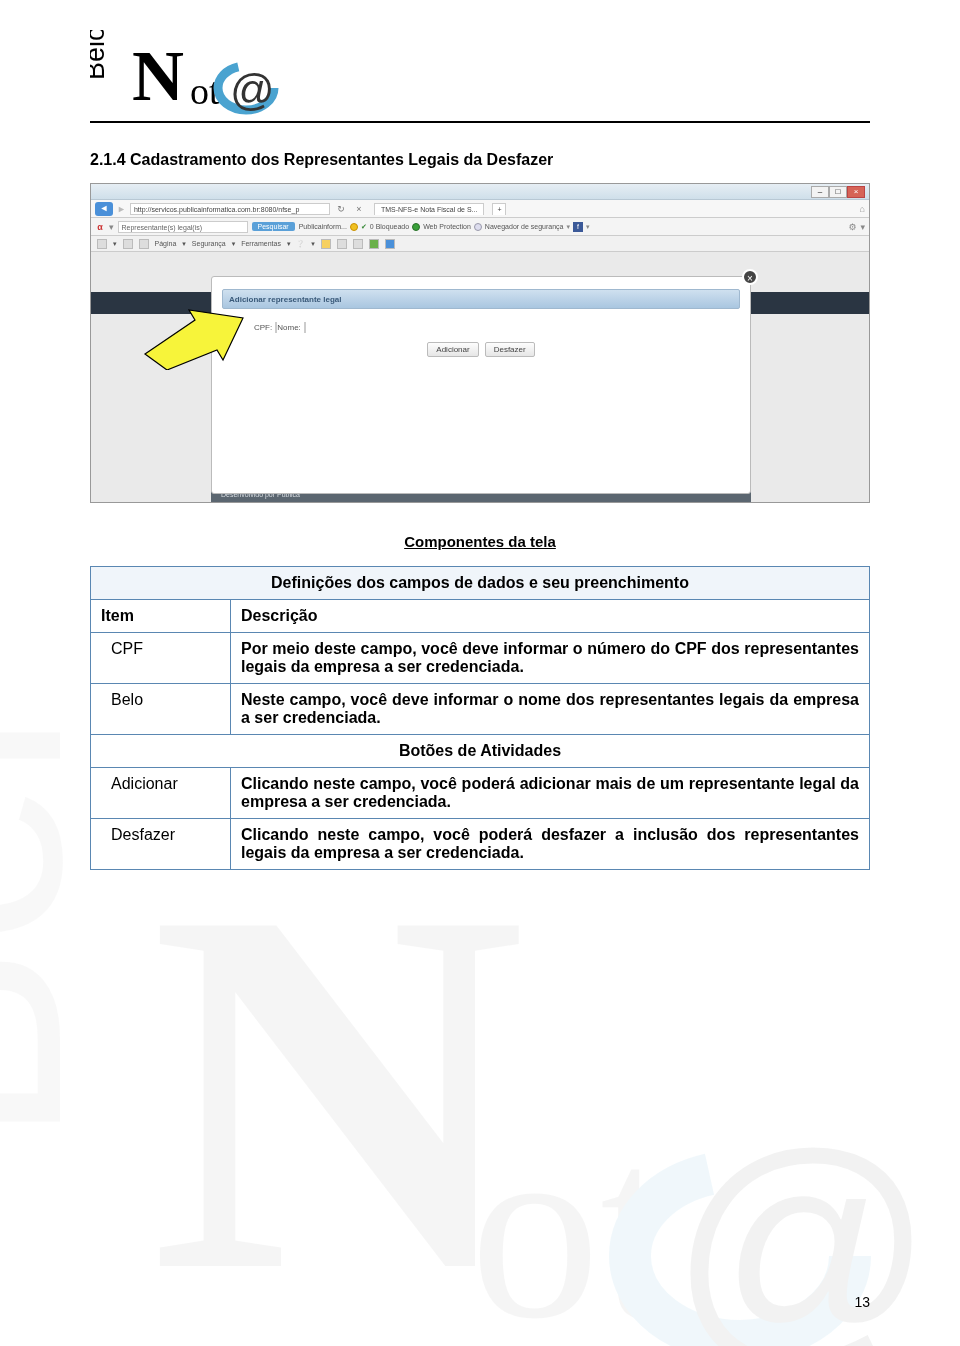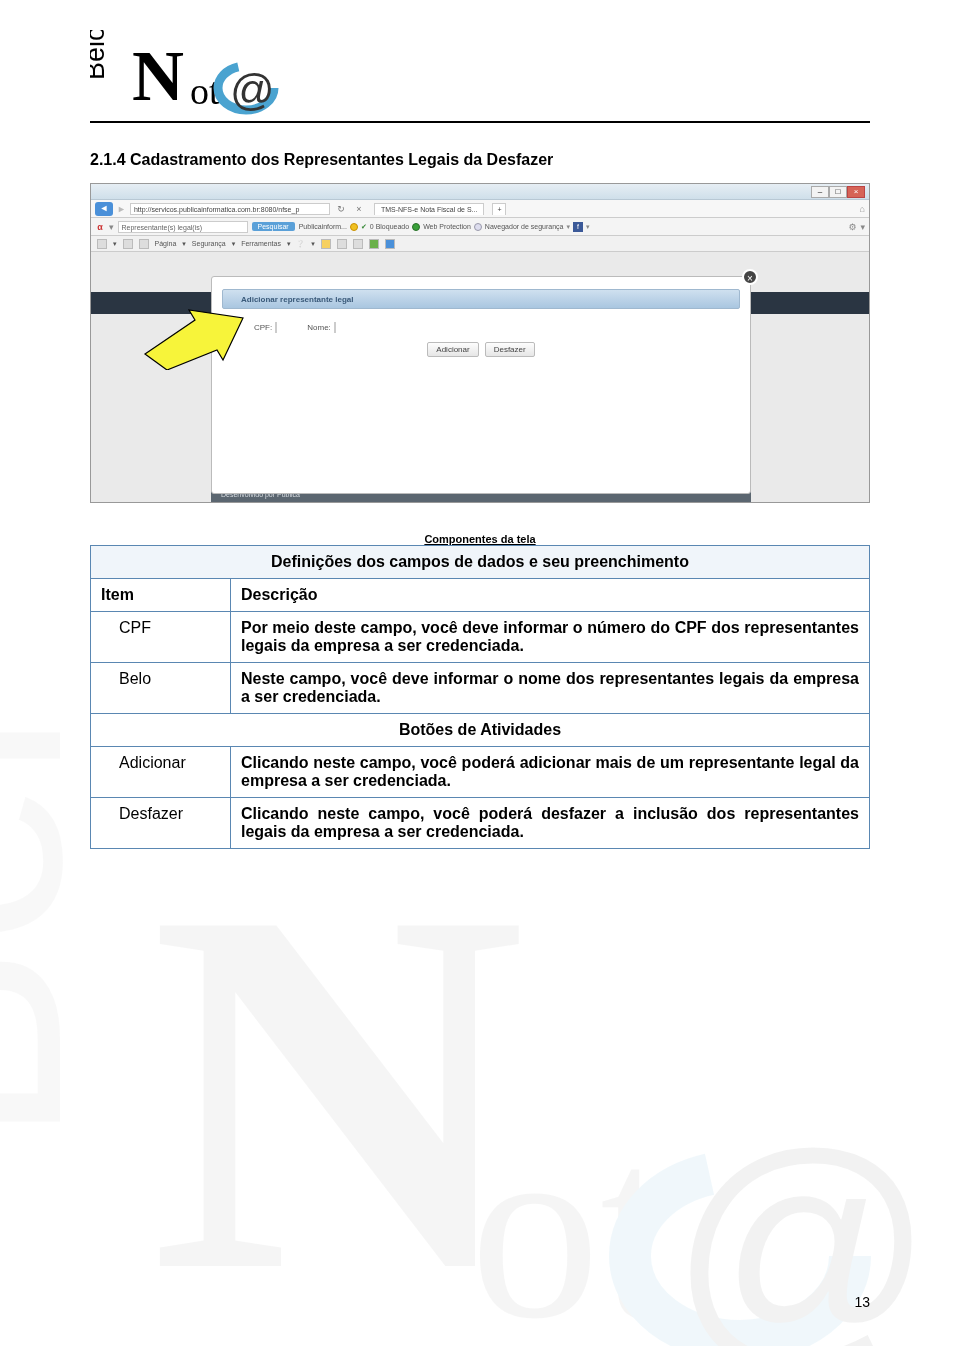--- a/index.html
+++ b/index.html
@@ -102,24 +102,24 @@
   .ss-modal-close {
     position: absolute; top: -8px; right: -8px; width: 16px; height: 16px;
     border-radius: 50%; background: #444; color: #fff; text-align: center;
     line-height: 15px; font-size: 10px; border: 2px solid #fff;
   }
   .ss-modal-head {
     margin: 12px 10px 0 10px; height: 20px;
     background: linear-gradient(#cfe0ef, #a9c6e0);
     border: 1px solid #9fb8cf; border-radius: 2px;
     font-size: 8px; color: #3a5a7a; font-weight: bold;
-    padding: 0 18px; line-height: 19px;
+    padding: 0 6px; line-height: 19px;
   }
   .ss-form {
-    display: flex; gap: 30px; padding: 14px 12px 0 42px;
+    display: flex; padding: 14px 12px 0 42px;
     font-size: 8px; color: #555; align-items: center;
   }
   .ss-form label { margin-right: 3px; }
   .ss-form .fld { height: 12px; background: #fff; border: 1px solid #ccc; }
   .ss-form .fld.cpf { width: 80px; }
   .ss-form .fld.nome { width: 170px; }
   .ss-btnrow {
     display: flex; gap: 6px; justify-content: center; padding-top: 10px;
   }
   .ss-btnrow .btn {
@@ -129,24 +129,24 @@
   .ss-arrow {
     position: absolute; top: 48px; left: 48px; z-index: 10;
   }
   .ss-foot {
     position: absolute; bottom: 0; left: 120px; width: 540px; height: 14px;
     background: #5b6670; color: #d8dde2; font-size: 7px; line-height: 14px;
     display: flex; justify-content: space-between; padding: 0 10px;
   }
   .table-caption {
     text-align: center;
-    font-size: 11px;
+    font-size: 15px;
     font-weight: bold;
     text-decoration: underline;
-    margin: 12px 0 0 0;
+    margin: 12px 0 16px 0;
   }
   table.desc {
     width: 100%;
     border-collapse: collapse;
     font-size: 16px;
   }
   table.desc th, table.desc td {
     border: 1px solid #5a87b2;
     padding: 7px 10px;
     vertical-align: top;
@@ -156,21 +156,21 @@
     font-weight: bold;
     text-align: center;
   }
   table.desc .col-item {
     width: 140px;
     font-weight: bold;
     text-align: left;
   }
   table.desc td.label {
     font-weight: normal;
-    padding-left: 28px;
+    padding-left: 20px;
   }
   table.desc .subhead td {
     text-align: center;
     font-weight: bold;
     background: #fff;
   }
   .just { text-align: justify; font-weight: bold; }
   .page-num {
     position: absolute;
     bottom: 36px;

